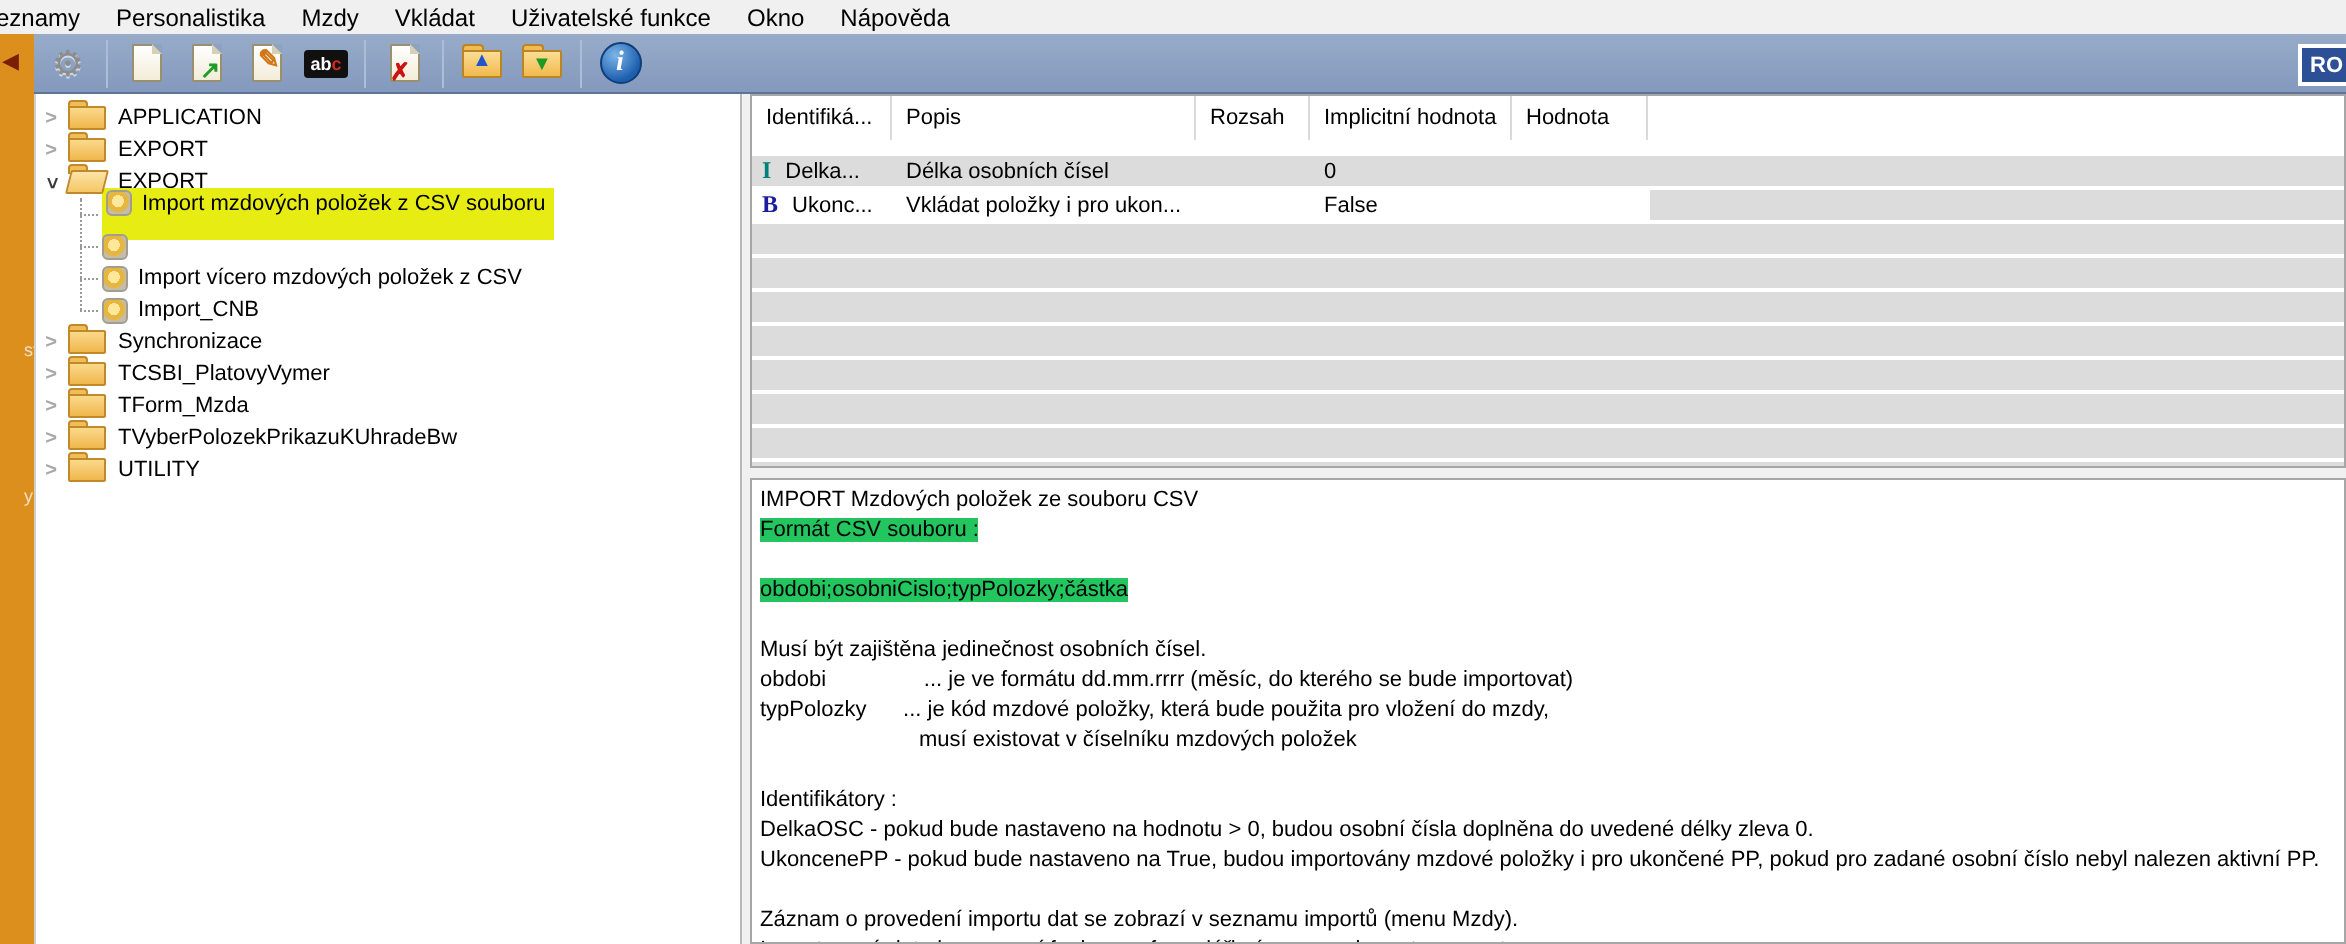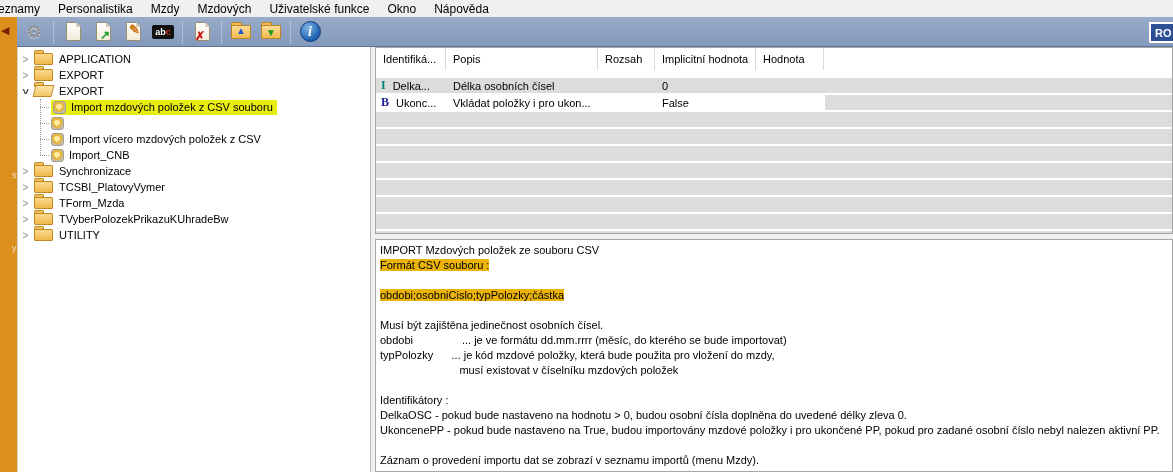--- a/index.html
+++ b/index.html
@@ -44,51 +44,51 @@
   .lvl0{padding-left:2px}
   .chev{width:11px;text-align:center;color:#a9a9a9;font-size:10px;font-weight:bold;flex:0 0 auto}
   .chev.exp{color:#3a3a3a;transform:rotate(90deg)}
   .t-folder{position:relative;width:19px;height:12px;margin:0 6px 0 3px;flex:0 0 auto}
   .t-folder::before{content:"";position:absolute;left:0;top:-3px;width:8px;height:4px;background:#f2bd59;border:1px solid #c08a28;border-bottom:none;border-radius:2px 2px 0 0}
   .t-folder::after{content:"";position:absolute;inset:0;background:linear-gradient(#fad98c,#f0b84e);border:1px solid #c08a28;border-radius:1px}
   .t-folder.open::after{transform:skewX(-14deg);background:linear-gradient(#fce4a8,#f4c765)}
   .lvl1{padding-left:22px}
   .lvl1::before{content:"";width:9px;border-top:1px dotted #9a9a9a;align-self:center;margin-right:2px}
   .leaficon{width:13px;height:13px;margin-right:5px;border-radius:3px;border:1px solid #a39d8d;background:radial-gradient(circle at 45% 42%,#ffe89a 0 3px,#e6b63e 3px 5px,#c3bdae 6px);flex:0 0 auto}
-  .hl{display:flex;align-items:center;background:#e7ec12;padding:1px 4px 1px 2px}
+  .hl{display:flex;align-items:flex-end;background:#e7ec12;padding:1px 4px 12px 2px}
   .vdots{position:absolute;left:22px;top:52px;height:56px;border-left:1px dotted #9a9a9a}
 
   
   .rtop{position:absolute;left:375px;top:47px;width:798px;height:187px;background:#fff;border:1px solid #a6a6a6}
   .thead{display:flex;height:22px;align-items:center;font-size:11px;background:#fff}
   .hc{height:100%;display:flex;align-items:center;padding-left:7px;border-right:1px solid #dadada;cursor:default}
   .hc1{width:70px;padding-left:7px}.hc2{width:152px}.hc3{width:57px}.hc4{width:101px}.hc5{width:68px}.hcf{flex:1;border-right:none}
   .tbody{position:absolute;left:0;top:22px;right:0;bottom:0}
   .stripes{position:absolute;left:0;right:0;top:8px;bottom:0;background:repeating-linear-gradient(180deg,#dcdcdc 0 15px,#ffffff 15px 17px)}
   .trow{position:absolute;left:0;height:15px;display:flex;align-items:center;font-size:11px;cursor:default}
   .trow.r1{top:8px;width:100%}
   .trow.r2{top:25px;width:449px;background:#fff}
   .bc{height:100%;display:flex;align-items:center;padding-left:7px}
   .bc1{width:70px;padding-left:5px}.bc2{width:152px}.bc3{width:57px}.bc4{width:101px}.bc5{width:68px}
   .typeletter{font-family:"Liberation Serif",serif;font-weight:bold;font-size:12px;margin-right:7px}
   .tI{color:#00807a}.tB{color:#1c1c9e}
 
   
   .rbot{position:absolute;left:375px;top:239px;width:798px;height:233px;background:#fff;border:1px solid #a6a6a6;padding:3px 4px 0 4px;font-size:11px;line-height:15px;overflow:hidden}
   .iline{white-space:pre;height:15px}
-  .hly{background:#eab308}
+  .hly{background:#22c55e}
 </style>
 </head>
 <body>
 
 <div class="menubar">
   <span class="menu-item">eznamy</span>
   <span class="menu-item">Personalistika</span>
   <span class="menu-item">Mzdy</span>
-  <span class="menu-item">Mzdových</span>
+  <span class="menu-item">Vkládat</span>
   <span class="menu-item">Uživatelské funkce</span>
   <span class="menu-item">Okno</span>
   <span class="menu-item">Nápověda</span>
 </div>
 
 <div class="toolbar">
   <div class="tico">
       <span class="gear">⚙</span>
     </div>
   <div class="tsep"></div>

